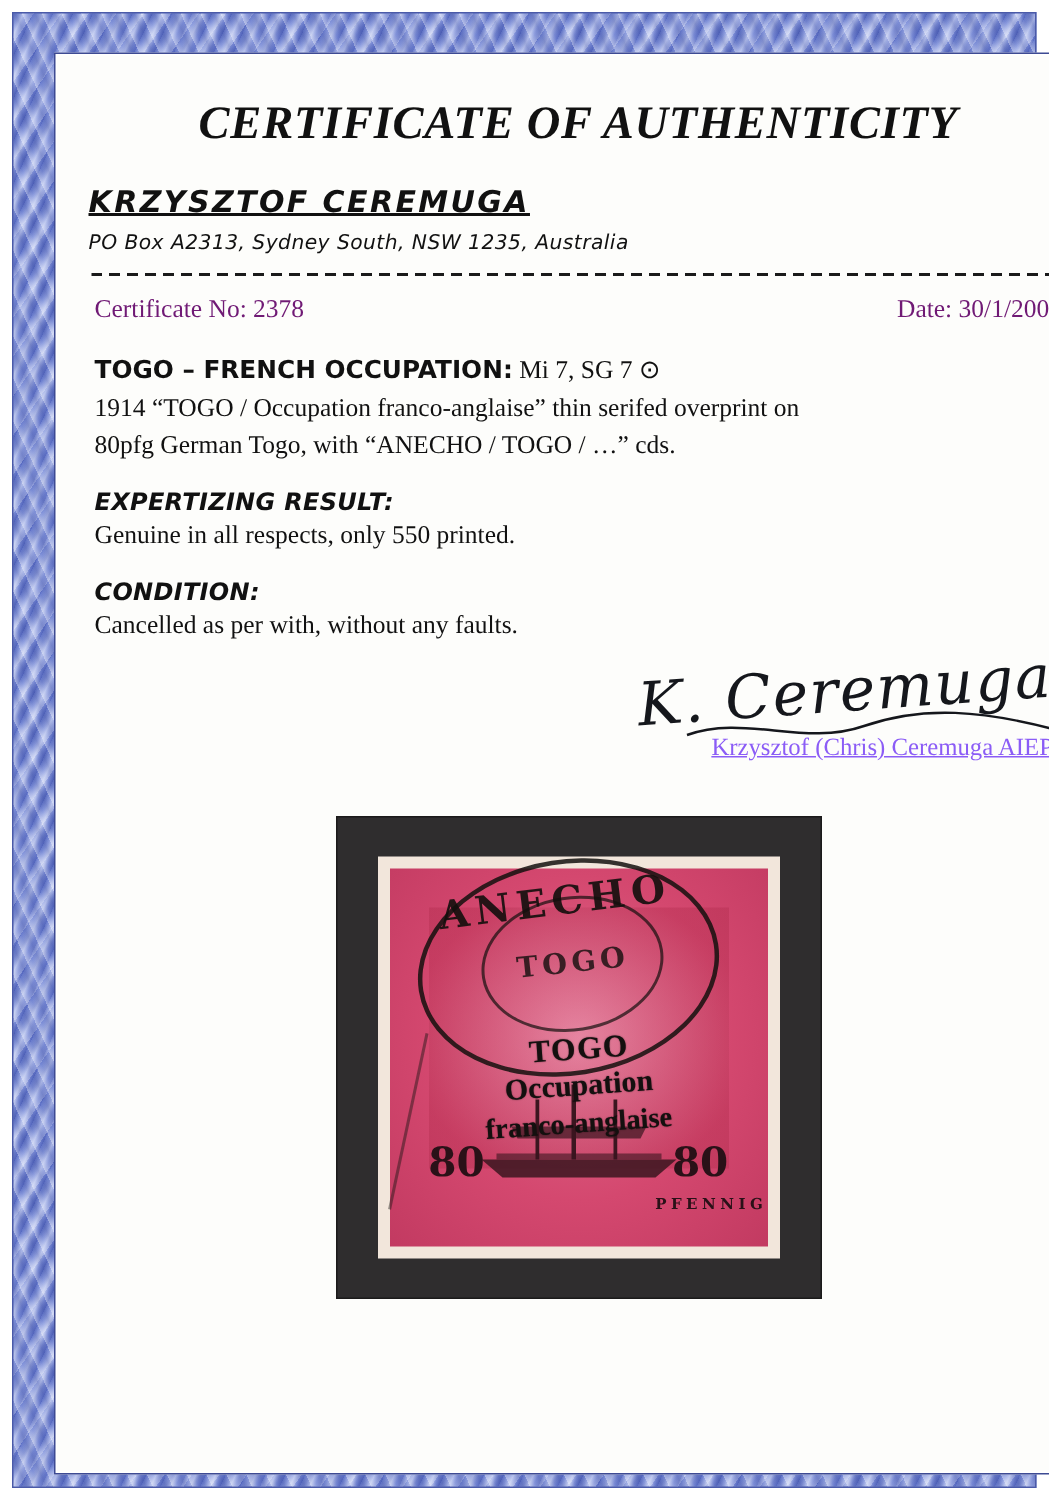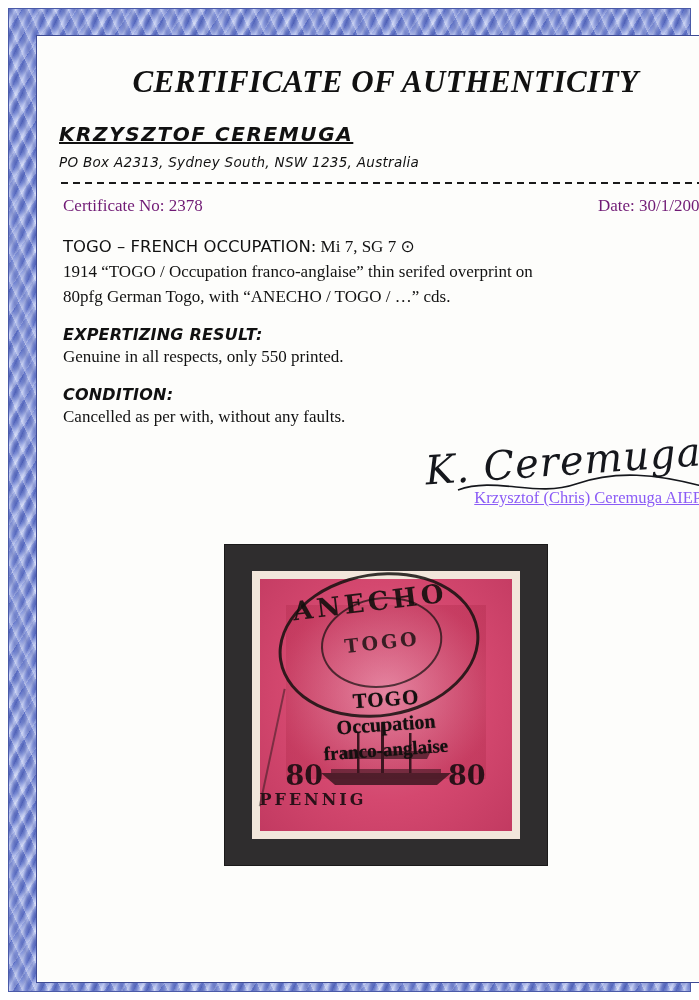--- a/index.html
+++ b/index.html
@@ -117,21 +117,21 @@
     margin-top: 20px;
     padding: 0 4px;
     color: #111;
   }
   .item-line {
     font-size: 17px;
     line-height: 1.25;
   }
   .item-line .lead {
     font-family: "DejaVu Sans", sans-serif;
-    font-weight: normal;
+    font-weight: bold;
     font-size: 16.5px;
   }
   .item-line .catnum {
     font-family: "Liberation Serif", serif;
     font-size: 17px;
   }
   .desc {
     font-size: 17px;
     line-height: 1.3;
     margin-top: 3px;
@@ -239,24 +239,24 @@
     font-weight: bold;
     font-size: 27px;
     color: #2a1118;
   }
   .val-left { left: 26px; }
   .val-right { right: 26px; }
   .pfennig {
     position: absolute;
     bottom: 22px;
     left: 0; right: 0;
-    text-align: left;
+    text-align: right;
     font-family: "DejaVu Serif", serif;
     font-weight: bold;
-    font-size: 16px;
+    font-size: 10px;
     letter-spacing: 3px;
     color: #2a1118;
   }
   
   .ovp {
     position: absolute;
     left: 0; right: 0;
     text-align: center;
     font-family: "Liberation Serif", serif;
     font-weight: bold;

